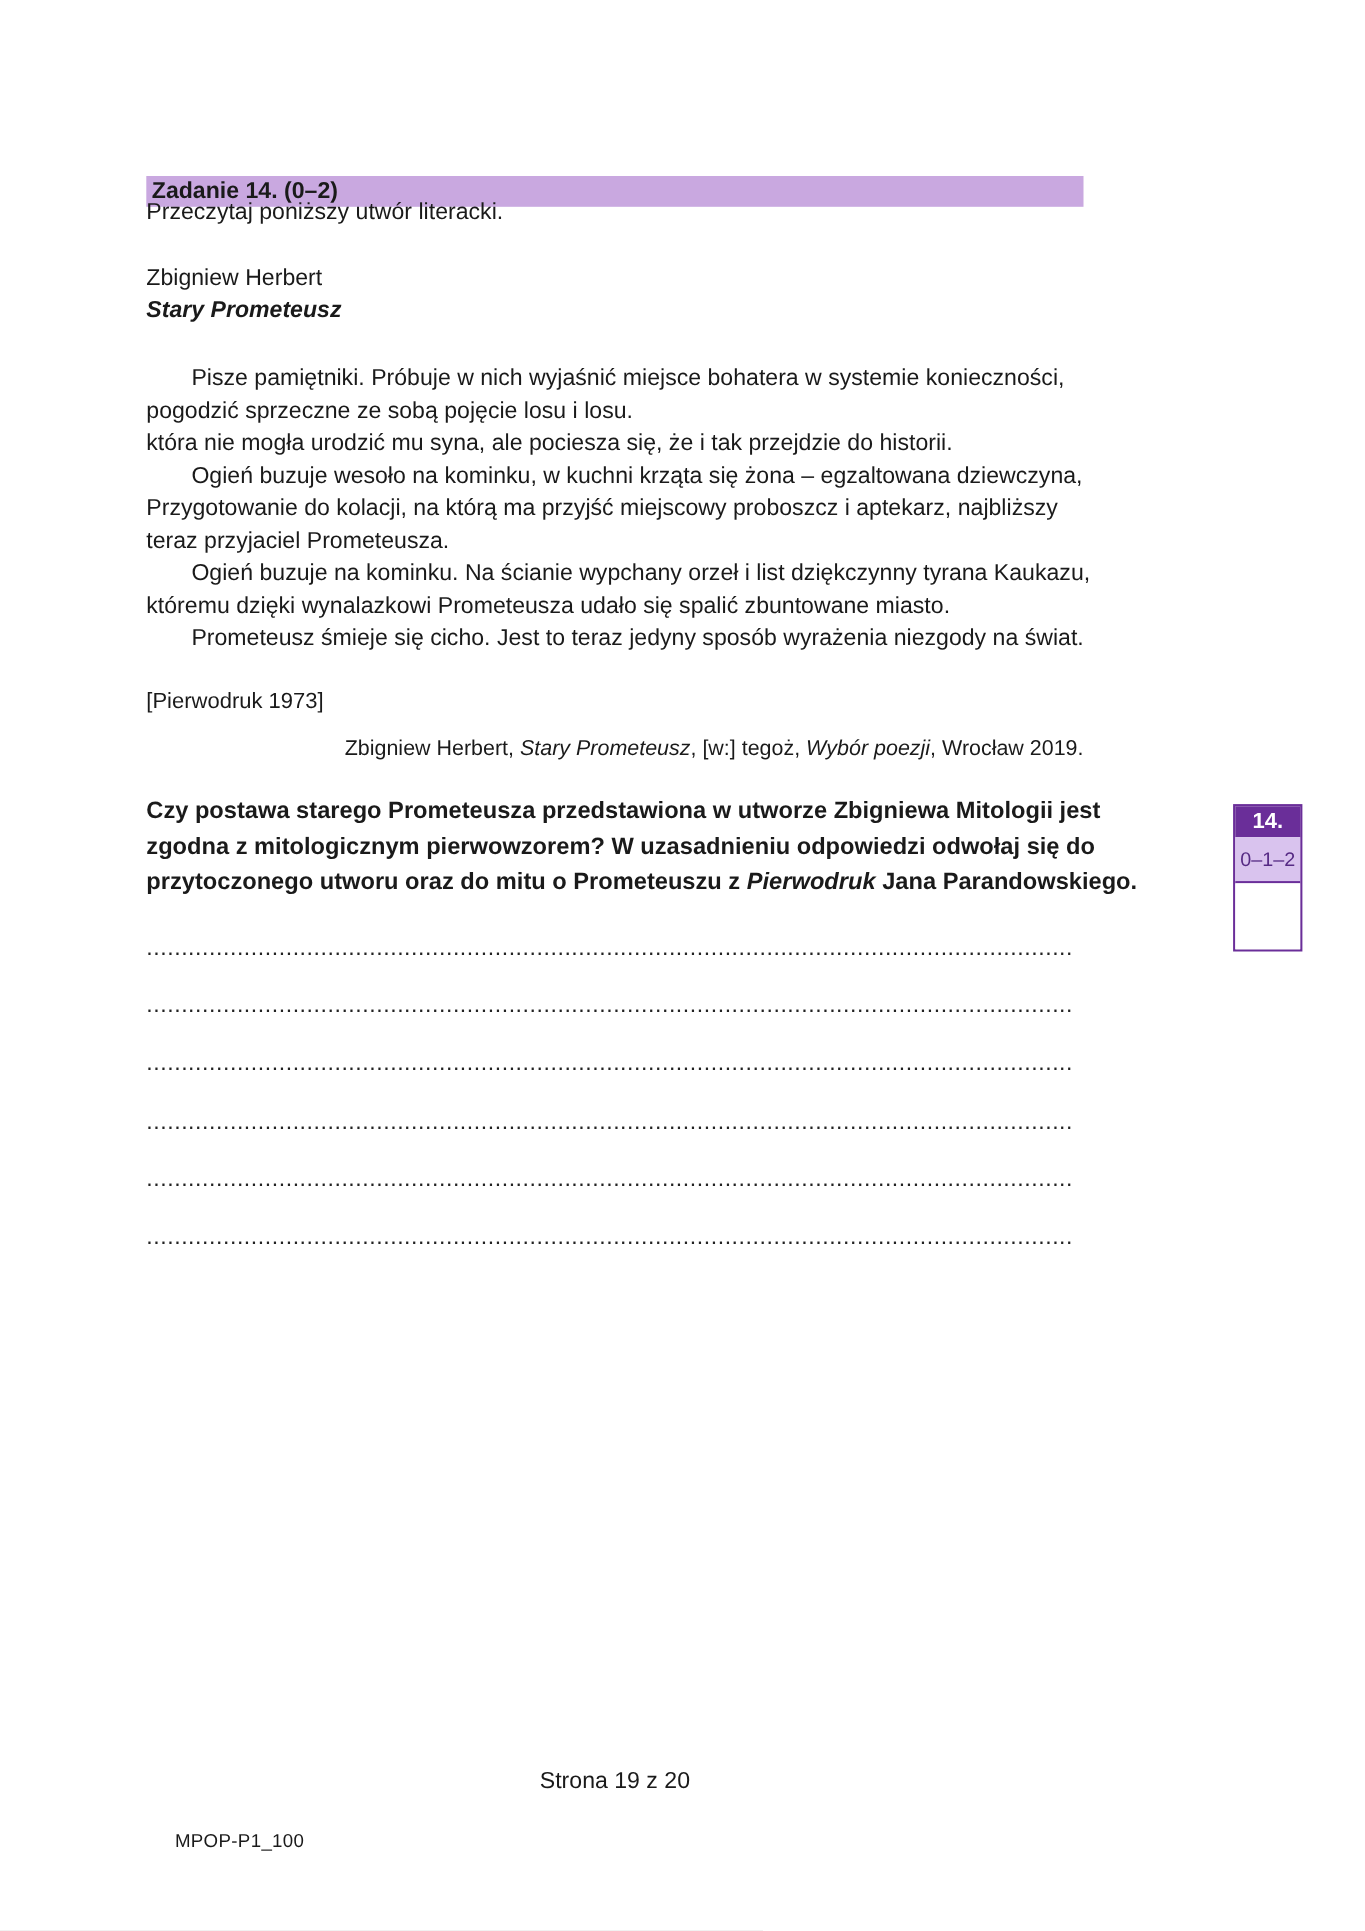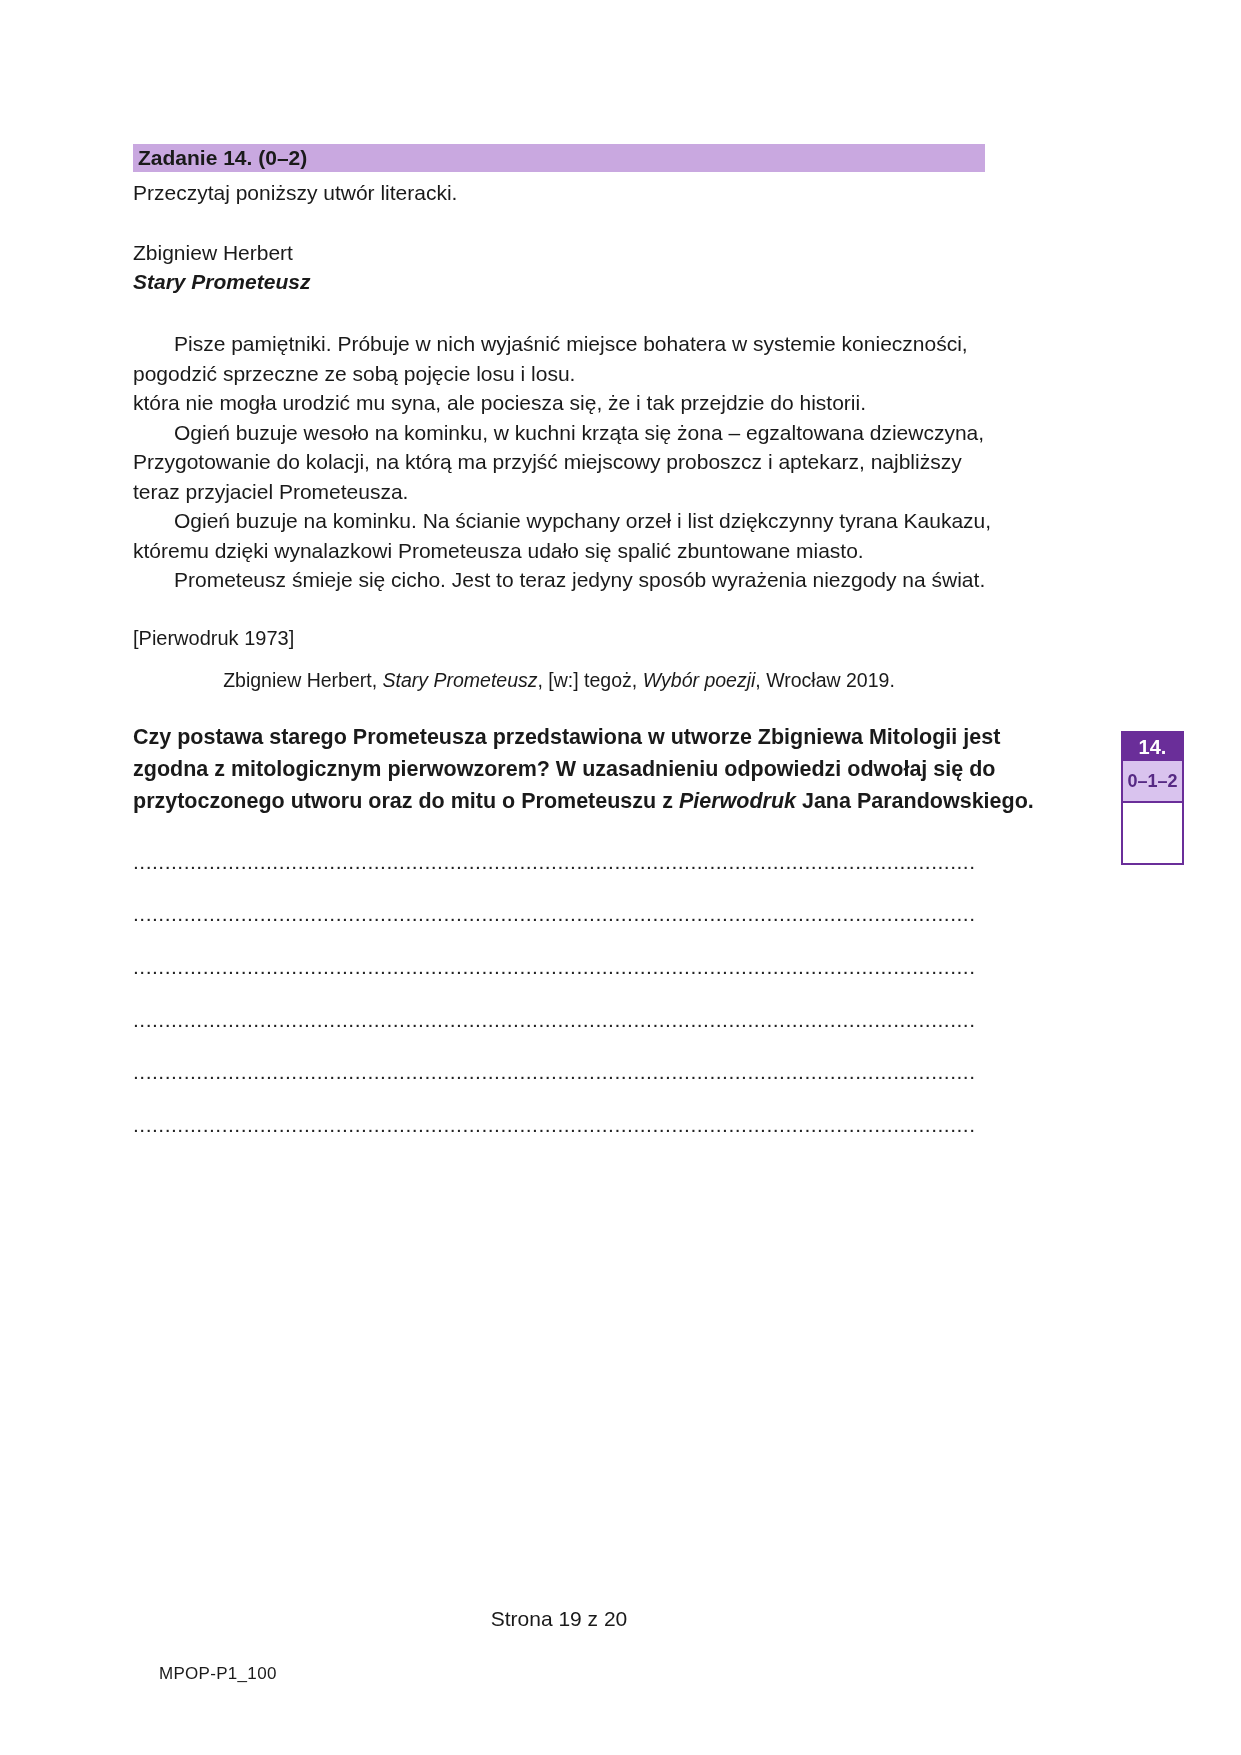--- a/index.html
+++ b/index.html
@@ -8,40 +8,40 @@
     width:1241px; height:1755px;
     margin:0 auto;
     background:#ffffff;
     font-family:"Liberation Sans", sans-serif;
     color:#1a1a1a;
     overflow:hidden;
   }
   .col { position:absolute; left:133px; width:852px; }
 
   .task-bar {
-    top:144px; height:28px;
+    top:160px; height:28px;
     background:#c9a8e0;
     font-size:21px; font-weight:bold;
     line-height:28px;
     padding-left:5px;
     box-sizing:border-box;
   }
   .instruction { top:178px; font-size:21px; line-height:29px; }
   .author      { top:238px; font-size:21px; line-height:29px; }
   .poem-title  { top:267px; font-size:21px; line-height:29px; font-weight:bold; font-style:italic; }
 
   .poem { top:329px; font-size:21px; line-height:29.5px; }
   .poem .line { white-space:nowrap; }
   .poem .indent { padding-left:41px; }
 
   .firstprint { top:625px; font-size:20px; line-height:26px; }
 
   .source {
     top:668px; font-size:19.5px; line-height:25px;
-    text-align:center;
+    text-align:right;
   }
   .source i { font-style:italic; }
 
   .question {
     top:721px; font-size:21.5px; line-height:32px;
     font-weight:bold;
   }
   .question .line { white-space:nowrap; }
   .question i { font-style:italic; }
 
@@ -53,21 +53,21 @@
   }
   .score-box .cell-task {
     height:28px; line-height:28px;
     background:#6a2e99; color:#ffffff;
     font-size:20px; font-weight:bold; text-align:center;
   }
   .score-box .cell-points {
     height:40px; line-height:40px;
     background:#d9c3ee; color:#562a84;
     border-bottom:2px solid #6a2e99;
-    font-size:18px; font-weight:bold; text-align:center;
+    font-size:18px; font-weight:normal; text-align:center;
   }
   .score-box .cell-answer { height:60px; background:#ffffff; }
 
   .answer-line {
     position:absolute; left:133px; width:843px; height:20px;
     overflow:hidden; white-space:nowrap;
     font-size:21px; line-height:20px; color:#222222;
     letter-spacing:0.5px;
   }
 

